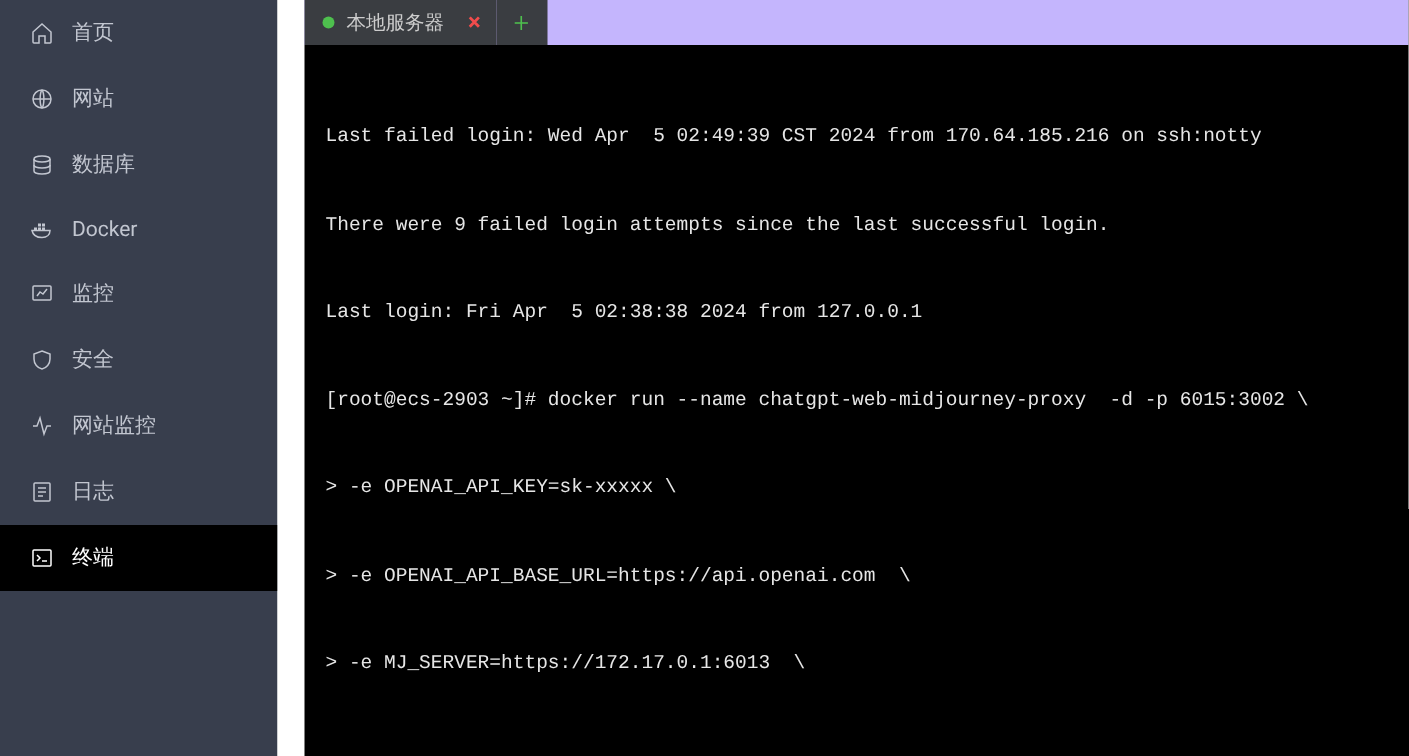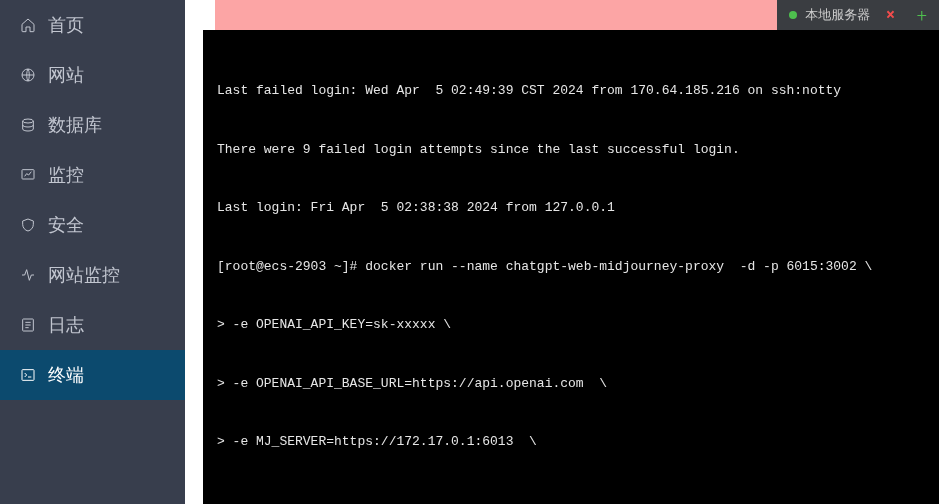--- a/index.html
+++ b/index.html
@@ -29,55 +29,54 @@
       flex-shrink: 0;
     }
     .sidebar-item {
       display: flex;
       align-items: center;
       padding: 13px 20px;
       cursor: pointer;
       color: #c2c6d0;
     }
     .sidebar-item.active {
-      background: #0c4a6e;
+      background: #000000;
       color: #fff;
     }
     .sidebar-item .icon {
       width: 16px;
       height: 16px;
       margin-right: 12px;
       display: inline-flex;
       align-items: center;
       justify-content: center;
       flex-shrink: 0;
     }
     .sidebar-item .icon svg {
       width: 16px;
       height: 16px;
       stroke: currentColor;
       fill: none;
       stroke-width: 1.5;
     }
     .sidebar-item span.label {
-      font-size: 18px;
+      font-size: 14px;
     }
     .main {
       flex: 1;
       display: flex;
       flex-direction: column;
       background: #fff;
     }
     .tabbar {
       height: 30px;
-      background: #fca5a5;
+      background: #c4b5fd;
       display: flex;
       align-items: stretch;
-      margin-left: 30px;
-      justify-content: flex-end;
+      margin-left: 18px;
     }
     .tab {
       display: flex;
       align-items: center;
       padding: 0 10px 0 12px;
       background: #3a3d41;
       color: #ccc;
       font-size: 13px;
       cursor: pointer;
       position: relative;
@@ -149,20 +148,29 @@
             <ellipse cx="12" cy="6" rx="8" ry="3"></ellipse>
             <path d="M4 6v12c0 1.7 3.6 3 8 3s8-1.3 8-3V6"></path>
             <path d="M4 12c0 1.7 3.6 3 8 3s8-1.3 8-3"></path>
           </svg>
       </span>
       <span class="label">数据库</span>
     </div>
     <div class="sidebar-item">
       <span class="icon">
         <svg viewBox="0 0 24 24">
+            <path d="M4 13h3v-3H4zm4 0h3v-3H8zm4 0h3v-3h-3zm-4-4h3V6H8zm4 0h3V6h-3z" fill="currentColor" stroke="none"></path>
+            <path d="M2 13h18c0 4-3 7-8 7s-9-2-10-7z"></path>
+          </svg>
+      </span>
+      <span class="label">Docker</span>
+    </div>
+    <div class="sidebar-item">
+      <span class="icon">
+        <svg viewBox="0 0 24 24">
             <rect x="3" y="4" width="18" height="14" rx="1"></rect>
             <path d="M7 14l3-4 3 2 4-5"></path>
           </svg>
       </span>
       <span class="label">监控</span>
     </div>
     <div class="sidebar-item">
       <span class="icon">
         <svg viewBox="0 0 24 24">
             <path d="M12 3l8 3v5c0 5-3.5 9-8 10-4.5-1-8-5-8-10V6z"></path>

